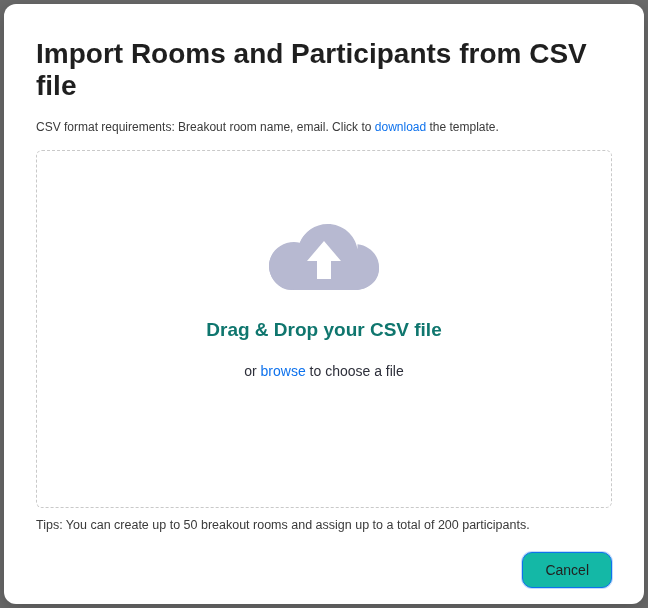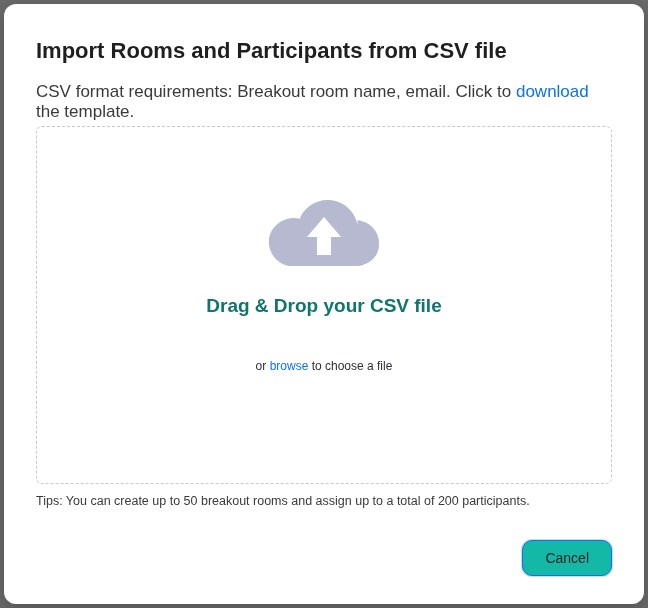--- a/index.html
+++ b/index.html
@@ -17,29 +17,29 @@
       width: 640px;
       height: 600px;
       margin-top: 4px;
       border-radius: 12px;
       padding: 34px 32px 28px 32px;
       display: flex;
       flex-direction: column;
       box-shadow: 0 4px 20px rgba(0,0,0,0.25);
     }
     .title {
-      font-size: 22px;
+      font-size: 28px;
       font-weight: 600;
       color: #1f1f1f;
       margin-bottom: 18px;
     }
     .subtitle {
-      font-size: 17px;
+      font-size: 12px;
       color: #3a3a3a;
-      margin-bottom: 4px;
+      margin-bottom: 16px;
     }
     .link {
       color: #0e72ed;
       text-decoration: none;
       cursor: pointer;
     }
     .dropzone {
       flex: 0 0 auto;
       height: 358px;
       border: 1.5px dashed #c9c9c9;
@@ -56,23 +56,22 @@
       height: 78px;
       margin-bottom: 22px;
     }
     .drop-title {
       font-size: 19px;
       font-weight: 600;
       color: #0f766e;
       margin-bottom: 22px;
     }
     .drop-sub {
-      font-size: 12px;
+      font-size: 14px;
       color: #2d2f3a;
-      margin-top: 20px;
     }
     .tips {
       font-size: 12.5px;
       color: #3a3a3a;
       margin-bottom: auto;
     }
     .footer {
       display: flex;
       justify-content: flex-end;
       padding-top: 20px;

